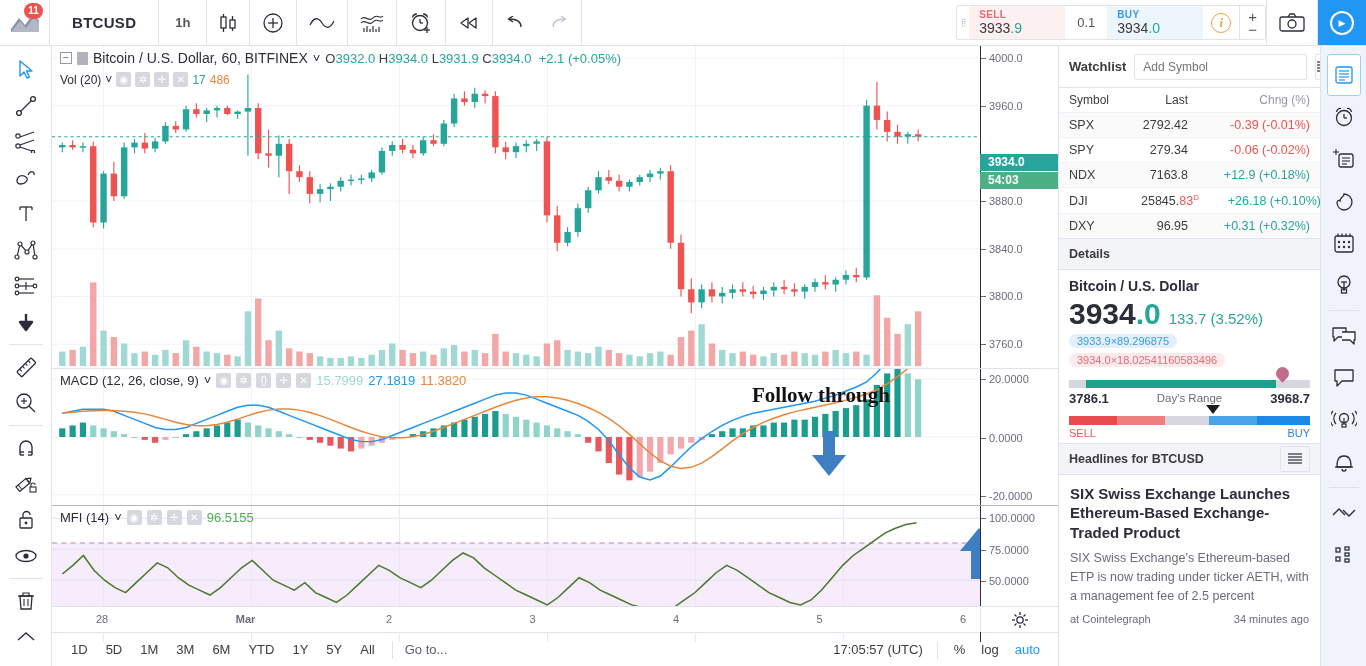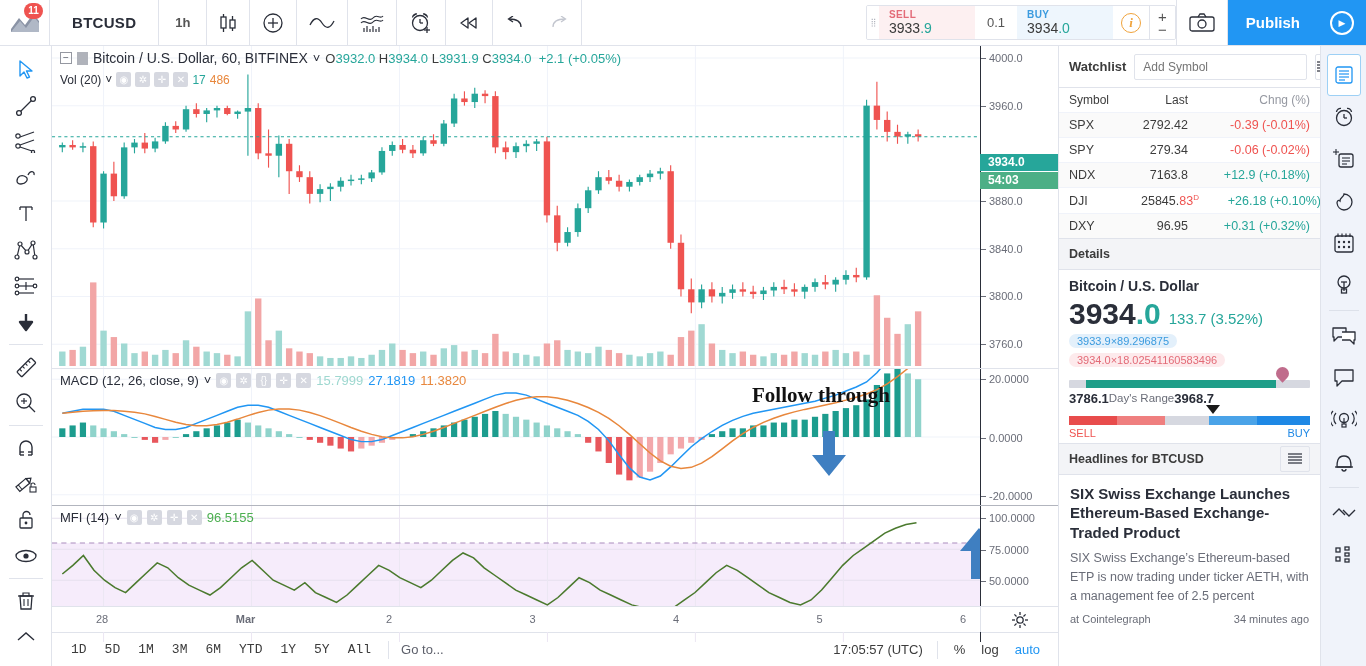--- a/index.html
+++ b/index.html
@@ -101,21 +101,21 @@
   .det-name { font-size:14px; font-weight:bold; color:#2a2e39;}
   .det-price { font-size:30px; font-weight:bold; color:#2a2e39; margin-top:4px; line-height:1.05; display:flex; align-items:baseline; gap:8px;}
   .det-price .tail { color:#26a69a;}
   .det-chg { font-size:15px; color:#26a69a; font-weight:normal;}
   .pill { display:inline-block; font-size:11px; border-radius:9px; padding:1px 8px; margin-top:4px;}
   .pill.bid { background:#e3f0fb; color:#3b9bdf;}
   .pill.ask { background:#fdeaec; color:#e36b77;}
   .rangebar { margin-top:12px; position:relative; height:8px; background:#d6d8e0; border-radius:1px;}
   .rangefill { position:absolute; top:0; bottom:0; left:7%; right:14%; background:#1f9e89;}
   .rangedot { position:absolute; top:-13px; left:86%; width:13px;height:13px;border-radius:50% 50% 50% 0; transform:rotate(-45deg); background:#c06c8c;}
-  .rangelab { display:flex; align-items:center; margin-top:3px; font-size:13px; font-weight:bold; color:#2a2e39;}
+  .rangelab { display:flex; justify-content:space-between; align-items:center; margin-top:3px; font-size:13px; font-weight:bold; color:#2a2e39;}
   .rangelab .mid2 { font-size:11.5px; font-weight:normal; color:#6a6d78;}
   .bbbar { margin-top:10px; position:relative; height:9px; display:flex;}
   .bbbar i { display:block; height:100%;}
   .bbcursor { position:absolute; top:-11px; left:57%; width:0;height:0;border-left:7px solid transparent;border-right:7px solid transparent;border-top:9px solid #1a1a1a;}
   .bblab { display:flex; justify-content:space-between; font-size:11px; margin-top:2px;}
   .news { padding:9px 11px 0;}
   .news h3 { font-size:15px; line-height:1.3; color:#2a2e39;}
   .news p { font-size:12.5px; line-height:1.5; color:#6a6d78; margin-top:7px;}
   .news .meta { display:flex; justify-content:space-between; font-size:11px; color:#6a6d78; margin-top:8px;}
 
@@ -233,21 +233,20 @@
       </div>
     </div>
 
     <div class="tb-cell" style="border-left:1px solid #e0e3eb;">
       <svg width="26" height="20" viewBox="0 0 26 20">
           <rect x="1" y="4" width="24" height="14" rx="2" fill="none" stroke="#2a2e39" stroke-width="1.3"></rect>
           <circle cx="13" cy="11" r="4" fill="none" stroke="#2a2e39" stroke-width="1.3"></circle>
           <path d="M9 4 L11 1 L15 1 L17 4" fill="none" stroke="#2a2e39" stroke-width="1.3"></path>
         </svg>
     </div>
-    <div class="publish">Publish</div>
     <div class="playbtn">
         <div class="pcircle">▶</div>
       </div>
   </div>
 
   <div class="mid">
 
     <div class="lefttb">
       <div class="lt-i">
         <svg width="20" height="22" viewBox="0 0 20 22">
@@ -890,21 +889,21 @@
       <div class="tlab" style="left: 50px;">28</div>
           <div class="tlab" style="left: 193.5px; font-weight: bold;">Mar</div>
           <div class="tlab" style="left: 337px;">2</div>
           <div class="tlab" style="left: 480.5px;">3</div>
           <div class="tlab" style="left: 624px;">4</div>
           <div class="tlab" style="left: 767.5px;">5</div>
           <div class="tlab" style="left: 911px;">6</div>
         </div>
 
       <div class="bottombar">
-        <div id="rangeBtns" style="display:flex;align-items:flex-end;padding-left:10px;font-family:Liberation Mono, monospace;">
+        <div id="rangeBtns" style="display:flex;align-items:flex-end;padding-left:10px;">
             <span class="rng">1D</span>
             <span class="rng">5D</span>
             <span class="rng">1M</span>
             <span class="rng">3M</span>
             <span class="rng">6M</span>
             <span class="rng">YTD</span>
             <span class="rng">1Y</span>
             <span class="rng">5Y</span>
             <span class="rng">All</span>
           </div>

